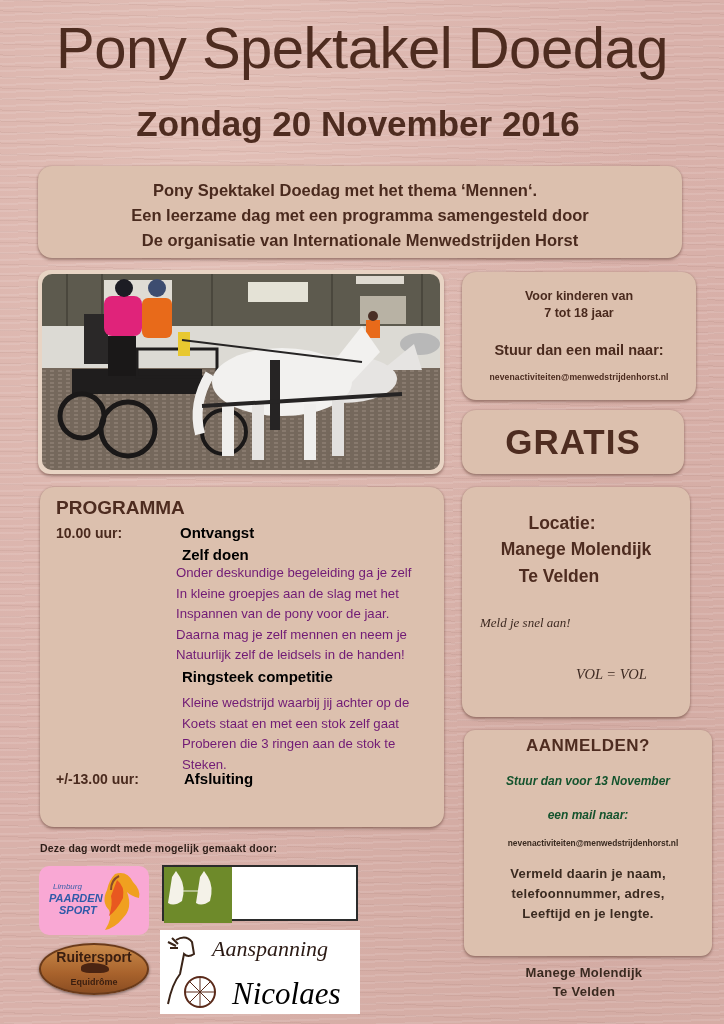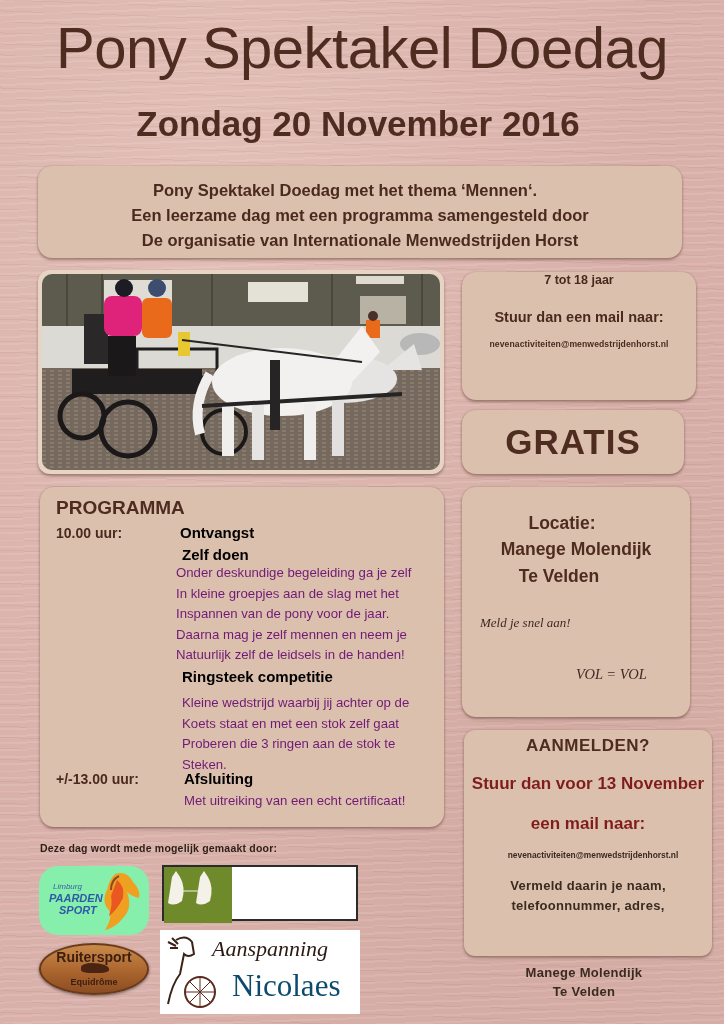--- a/index.html
+++ b/index.html
@@ -55,38 +55,38 @@
   .sub { position: absolute; font-size: 15px; font-weight: bold; color: #000000; }
   .body-t { position: absolute; font-size: 13.2px; line-height: 20.5px; color: #701a75; }
 
   .loc { left: 462px; top: 487px; width: 228px; height: 230px; }
   .loc .h { position: absolute; left: 0; width: 100%; text-align: center; font-size: 17.5px; font-weight: bold; color: #4e2c20; }
   .loc .i1 { position: absolute; left: 18px; top: 128px; font-family: "Liberation Serif", serif; font-style: italic; font-size: 13px; color: #3e2a22; }
   .loc .i2 { position: absolute; left: 114px; top: 179px; font-family: "Liberation Serif", serif; font-style: italic; font-size: 14.5px; color: #3e2a22; }
 
   .aan { left: 464px; top: 730px; width: 248px; height: 226px; text-align: center; border-radius: 11px; }
   .aan .h { font-size: 17px; font-weight: 900; margin-top: 6px; letter-spacing: 0.5px; color: #4e2c20; }
-  .aan .s { font-size: 17px; font-weight: bold; color: #7f1d1d; }
+  .aan .s { font-size: 12px; font-weight: bold; color: #14532d; font-style: italic; }
   .aan .mail { font-size: 8.4px; font-weight: bold; color: #3a2a20; }
   .aan .v { font-size: 13px; font-weight: bold; color: #3a2a20; line-height: 20px; letter-spacing: 0.3px; }
   .foot { left: 462px; top: 963px; width: 244px; text-align: center; font-size: 13px; font-weight: bold; color: #3a2a20; line-height: 19px; letter-spacing: 0.3px; }
 
   .sponsor-h { left: 40px; top: 842px; font-size: 10.5px; font-weight: 900; color: #2e1e18; letter-spacing: 0.2px; }
-  .logo-lp { left: 39px; top: 866px; width: 110px; height: 69px; background: #86efac; border-radius: 19px; }
+  .logo-lp { left: 39px; top: 866px; width: 110px; height: 69px; background: #f9a8d4; border-radius: 10px; }
   .logo-menw { left: 162px; top: 865px; width: 196px; height: 56px; background: #fff; border: 2px solid #2b2b2b; display: flex; flex-direction: column; }
   .logo-menw .left { width: 68px; background: #6e8a2a; }
   .logo-menw .right { flex: 1; display: flex; flex-direction: column; }
   .logo-menw .r1 { height: 27px; border-bottom: 1px solid #2b2b2b; display:flex; align-items:center; justify-content:center; font-size: 13px; font-weight: bold; color: #6e8a2a; }
   .logo-menw .r2 { flex:1; display:flex; align-items:center; justify-content:center; font-size: 9.5px; font-weight: bold; color: #222; }
   .logo-equi { left: 39px; top: 943px; width: 110px; height: 52px; border-radius: 50%;
     background: linear-gradient(180deg, #c98a4a, #a8622c 60%, #8a4d22);
     border: 2px solid #6a3a1a; box-shadow: 0 1px 3px rgba(0,0,0,0.5); }
   .logo-nic { left: 160px; top: 930px; width: 200px; height: 84px; background: #fff; }
   .logo-nic .a { position: absolute; left: 52px; top: 6px; font-family: "Liberation Serif", serif; font-style: italic; font-size: 22px; color: #2b1a14; }
-  .logo-nic .n { position: absolute; left: 72px; top: 38px; font-family: "Liberation Serif", serif; font-size: 31px; color: #0c4a6e; }
+  .logo-nic .n { position: absolute; left: 72px; top: 46px; font-family: "Liberation Serif", serif; font-style: italic; font-size: 31px; color: #000000; }
 </style>
 </head>
 <body>
 
 <div class="abs title">Pony Spektakel Doedag</div>
 <div class="abs date">Zondag 20 November 2016</div>
 
 <div class="box intro">
   <div>Pony Spektakel Doedag met het thema ‘Mennen‘.</div>
   <div>Een leerzame dag met een programma samengesteld door</div>
@@ -149,20 +149,21 @@
       <path d="M168 100 Q150 130 158 160" stroke="#f0efed" stroke-width="10" fill="none"></path>
 
       <rect x="228" y="86" width="10" height="70" fill="#262424"></rect>
       <line x1="160" y1="132" x2="360" y2="120" stroke="#262424" stroke-width="4"></line>
       <line x1="140" y1="66" x2="320" y2="88" stroke="#262424" stroke-width="2"></line>
     </svg>
   </div>
 </div>
 
 <div class="box kids">
+  <div class="l1">Voor kinderen van</div>
   <div class="l1" style="margin-top:0">7 tot 18 jaar</div>
   <div class="l3">Stuur dan een mail naar:</div>
   <div class="mail">nevenactiviteiten@menwedstrijdenhorst.nl</div>
 </div>
 
 <div class="box gratis">
   <span>GRATIS</span>
 </div>
 
 <div class="box prog">
@@ -183,39 +184,39 @@
   <div class="sub" style="left:142px; top:181px">Ringsteek competitie</div>
   <div class="body-t" style="left:142px; top:206px">
     <div>Kleine wedstrijd waarbij jij achter op de</div>
     <div>Koets staat en met een stok zelf gaat</div>
     <div>Proberen die 3 ringen aan de stok te</div>
     <div>Steken.</div>
   </div>
 
   <div class="time" style="top:284px">+/-13.00 uur:</div>
   <div class="sub" style="left:144px; top:283px">Afsluiting</div>
-  <div class="body-t" style="left:144px; top:304px">Met uitreiking van een echt certificaat!</div>
 </div>
 
 <div class="box loc">
   <div class="h" style="top:26px; padding-right:28px">Locatie:</div>
   <div class="h" style="top:52px">Manege Molendijk</div>
   <div class="h" style="top:79px; padding-right:34px">Te Velden</div>
   <div class="i1">Meld je snel aan!</div>
   <div class="i2">VOL = VOL</div>
 </div>
 
 <div class="box aan">
   <div class="h">AANMELDEN?</div>
   <div class="s" style="margin-top:18px">Stuur dan voor 13 November</div>
   <div class="s" style="margin-top:20px">een mail naar:</div>
   <div class="mail" style="margin-top:16px; padding-left:10px">nevenactiviteiten@menwedstrijdenhorst.nl</div>
   <div style="margin-top:16px">
     <div class="v">Vermeld daarin je naam,</div>
     <div class="v">telefoonnummer, adres,</div>
+    <div class="v">Leeftijd en je lengte.</div>
   </div>
 </div>
 
 <div class="abs foot">
   <div>Manege Molendijk</div>
   <div>Te Velden</div>
 </div>
 
 <div class="abs sponsor-h">Deze dag wordt mede mogelijk gemaakt door:</div>
 

